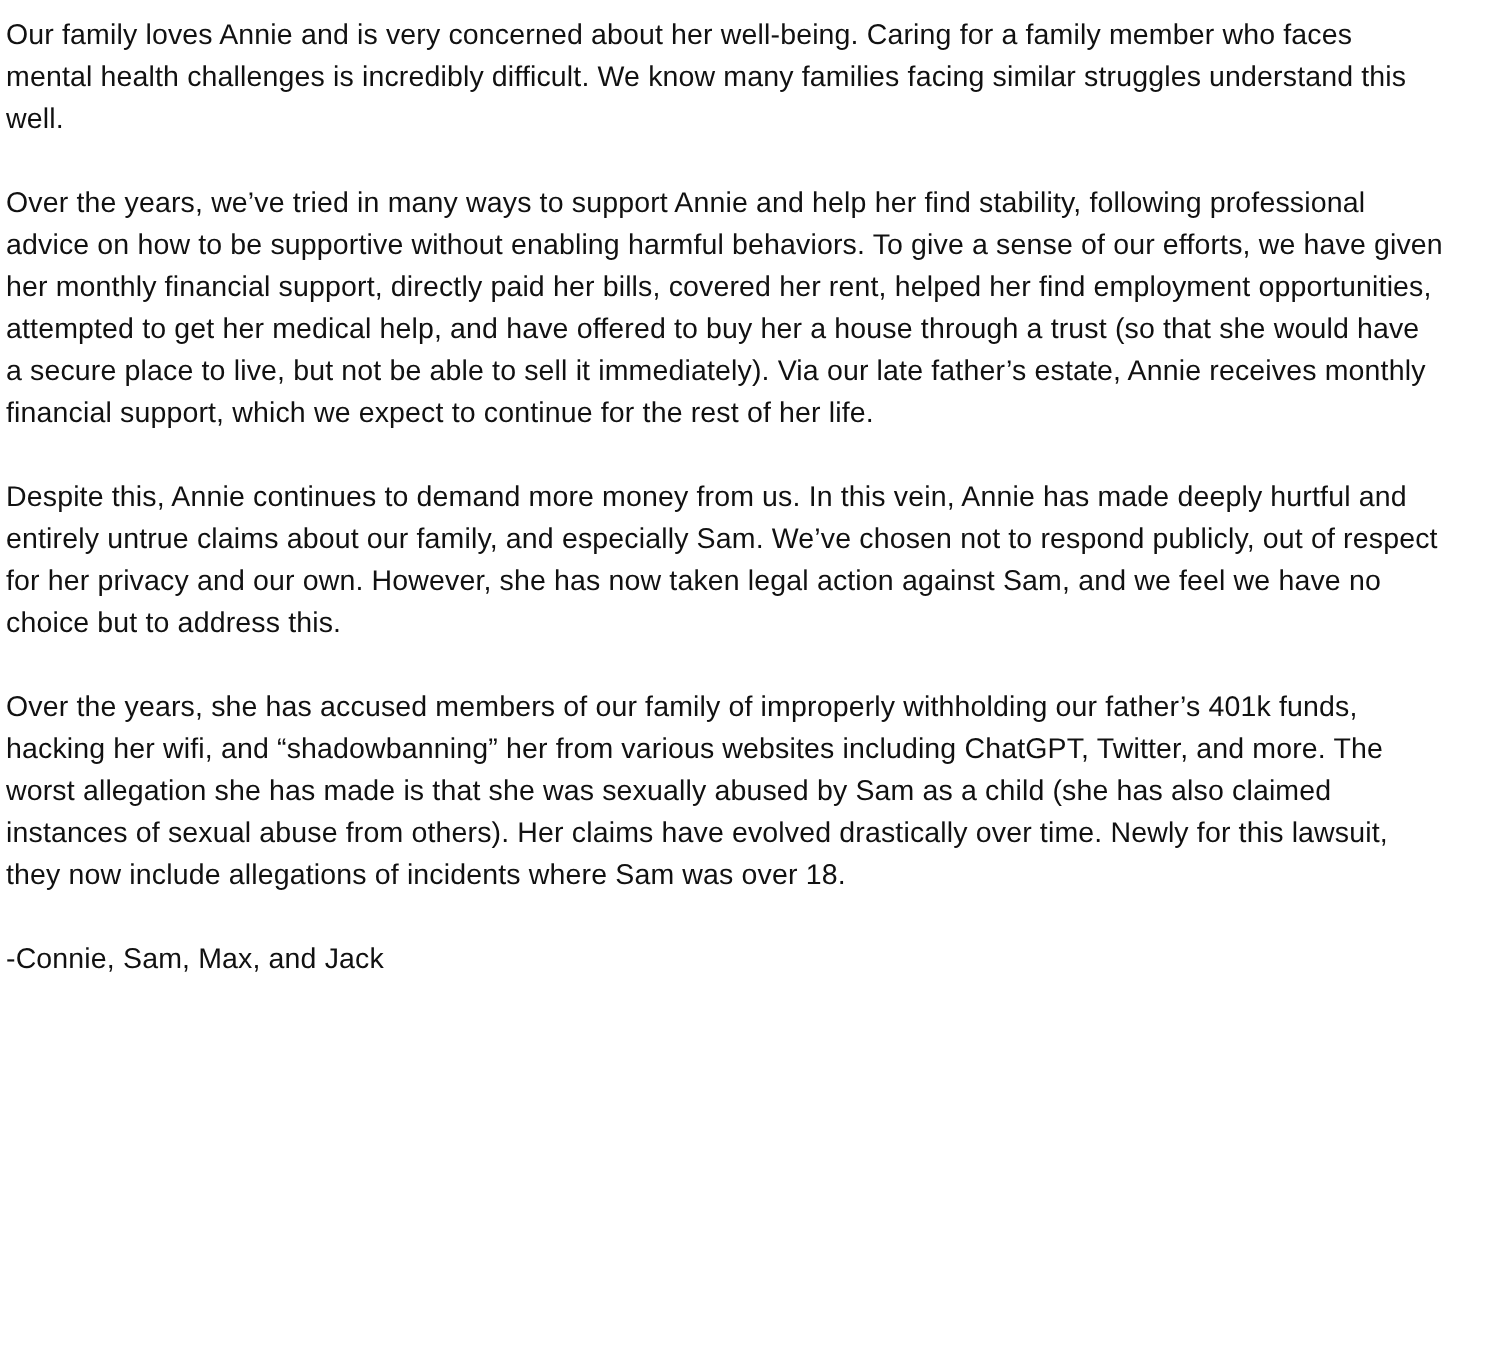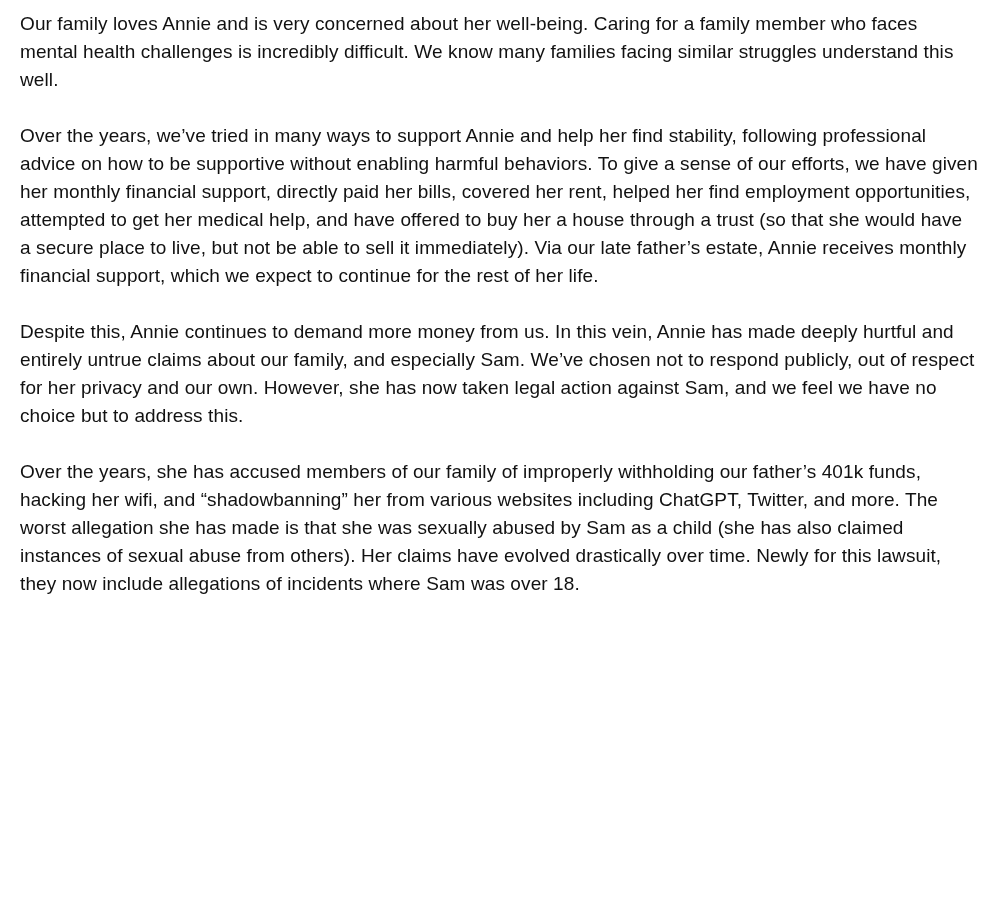--- a/index.html
+++ b/index.html
@@ -8,21 +8,21 @@
       background: #ffffff;
     }
     body {
       font-family: "Liberation Sans", "DejaVu Sans", sans-serif;
       color: #111111;
       width: 1000px;
       min-height: 908px;
       box-sizing: border-box;
     }
     .document {
-      padding: 10px 22px 20px 20px;
+      padding: 10px 22px 20px 4px;
       box-sizing: border-box;
       width: 1000px;
     }
     .document p {
       font-size: 19px;
       line-height: 28px;
       letter-spacing: 0.1px;
       margin: 0 0 28px 0;
       max-width: 958px;
       white-space: pre-wrap;
@@ -32,13 +32,14 @@
     }
   </style>
 </head>
 <body>
 
 <div class="document">
   <p>Our family loves Annie and is very concerned about her well-being. Caring for a family member who faces mental health challenges is incredibly difficult. We know many families facing similar struggles understand this well.</p>
   <p>Over the years, we’ve tried in many ways to support Annie and help her find stability, following professional advice on how to be supportive without enabling harmful behaviors. To give a sense of our efforts, we have given her monthly financial support, directly paid her bills, covered her rent, helped her find employment opportunities, attempted to get her medical help, and have offered to buy her a house through a trust (so that she would have a secure place to live, but not be able to sell it immediately). Via our late father’s estate, Annie receives monthly financial support, which we expect to continue for the rest of her life.</p>
   <p>Despite this, Annie continues to demand more money from us. In this vein, Annie has made deeply hurtful and entirely untrue claims about our family, and especially Sam. We’ve chosen not to respond publicly, out of respect for her privacy and our own. However, she has now taken legal action against Sam, and we feel we have no choice but to address this.</p>
   <p>Over the years, she has accused members of our family of improperly withholding our father’s 401k funds, hacking her wifi, and “shadowbanning” her from various websites including ChatGPT, Twitter, and more. The worst allegation she has made is that she was sexually abused by Sam as a child (she has also claimed instances of sexual abuse from others). Her claims have evolved drastically over time. Newly for this lawsuit, they now include allegations of incidents where Sam was over 18.</p>
+  <p class="signature">-Connie, Sam, Max, and Jack</p>
 </div>
 
 </body></html>

